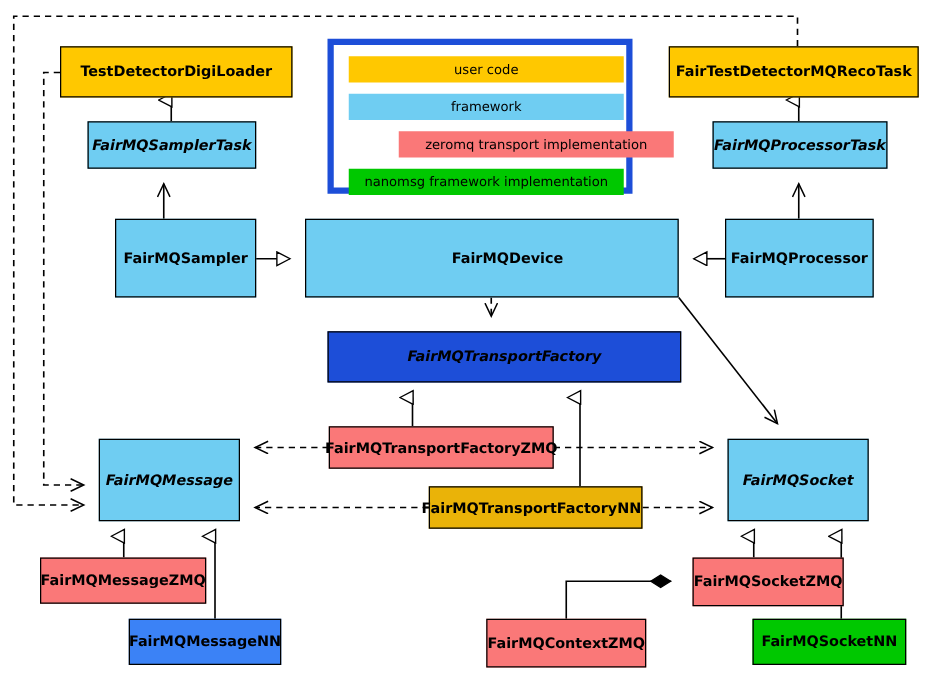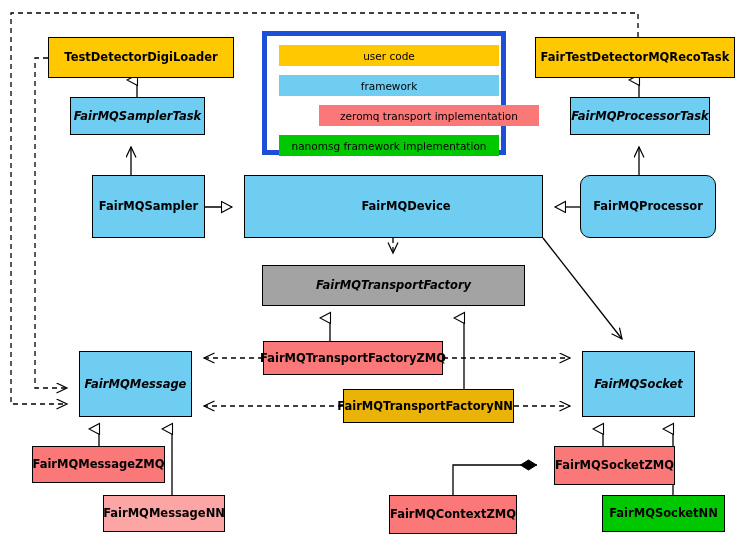--- a/index.html
+++ b/index.html
@@ -104,25 +104,25 @@
   </div>
 
   <div class="node" style="left:72px;top:175px;width:113px;height:63px;background:#6FCDF2;margin-left:20px;">
     <span>FairMQSampler</span>
   </div>
 
   <div class="node" style="left:244px;top:175px;width:299px;height:63px;background:#6FCDF2;padding-left:25px;">
     <span>FairMQDevice</span>
   </div>
 
-  <div class="node" style="left:580px;top:175px;width:136px;height:63px;background:#6FCDF2;border-radius:10px;">
+  <div class="node" style="left:580px;top:175px;width:119px;height:63px;background:#6FCDF2;">
     <span>FairMQProcessor</span>
   </div>
 
-  <div class="node italic" style="left:262px;top:265px;width:263px;height:41px;background:#a3a3a3;">
+  <div class="node italic" style="left:262px;top:265px;width:283px;height:41px;background:#1d4ed8;">
     <span>FairMQTransportFactory</span>
   </div>
 
   <div class="node" style="left:263px;top:341px;width:180px;height:34px;background:#FA7878;">
     <span>FairMQTransportFactoryZMQ</span>
   </div>
 
   <div class="node" style="left:343px;top:389px;width:171px;height:34px;background:#eab308;justify-content:flex-end;">
     <span>FairMQTransportFactoryNN</span>
   </div>
@@ -132,21 +132,21 @@
   </div>
 
   <div class="node italic" style="left:582px;top:351px;width:113px;height:66px;background:#6FCDF2;">
     <span>FairMQSocket</span>
   </div>
 
   <div class="node" style="left:32px;top:446px;width:133px;height:37px;background:#FA7878;">
     <span>FairMQMessageZMQ</span>
   </div>
 
-  <div class="node" style="left:103px;top:495px;width:122px;height:37px;background:#fca5a5;">
+  <div class="node" style="left:103px;top:495px;width:122px;height:37px;background:#3b82f6;">
     <span>FairMQMessageNN</span>
   </div>
 
   <div class="node" style="left:554px;top:446px;width:121px;height:39px;background:#FA7878;">
     <span>FairMQSocketZMQ</span>
   </div>
 
   <div class="node" style="left:602px;top:495px;width:123px;height:37px;background:#00C800;">
     <span>FairMQSocketNN</span>
   </div>

